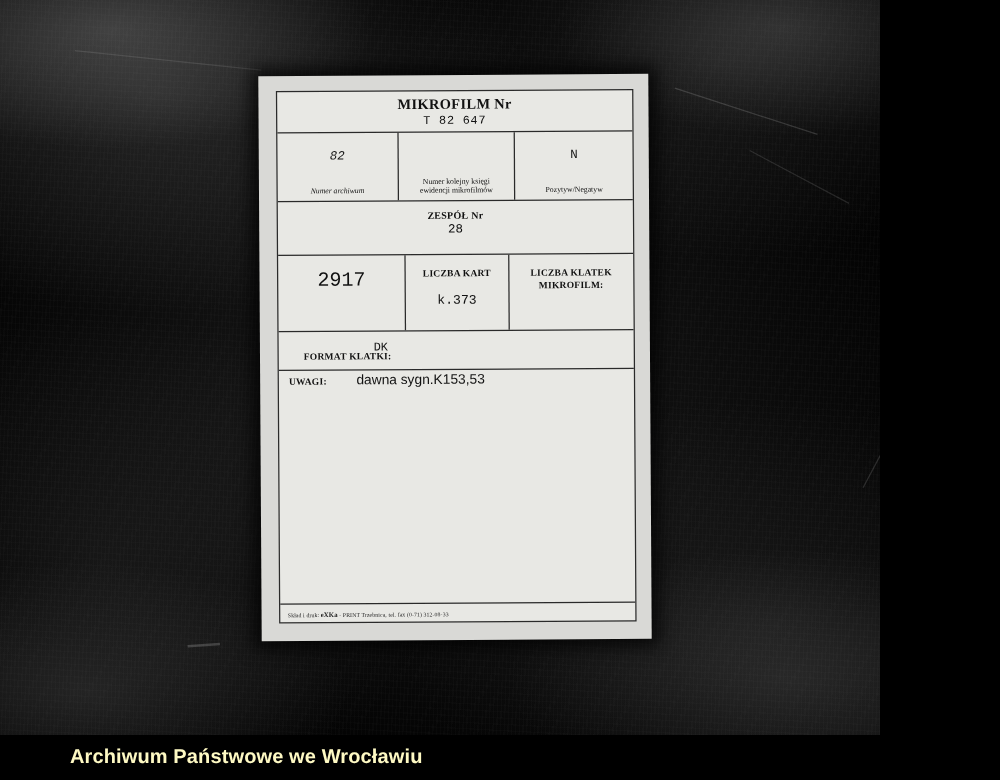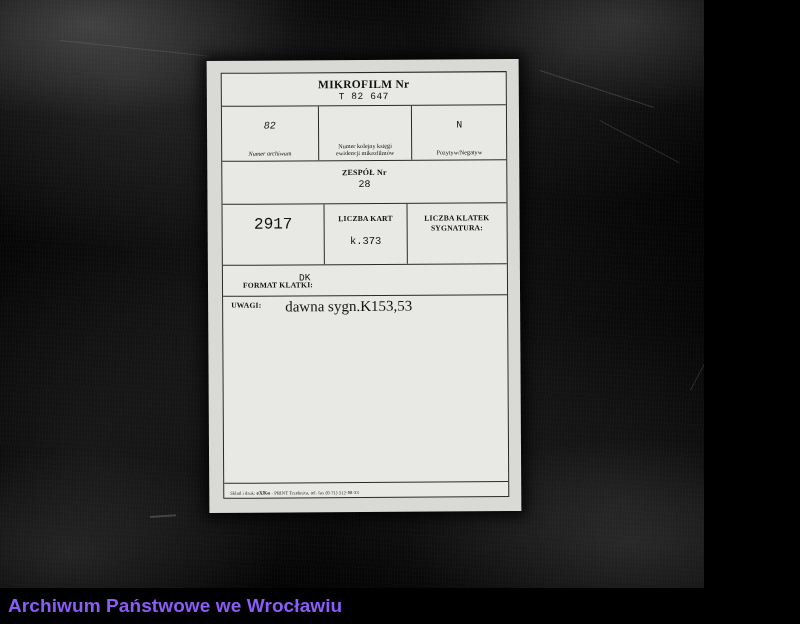--- a/index.html
+++ b/index.html
@@ -204,22 +204,22 @@
     left: 8px;
     top: 9px;
     font-size: 7.6px;
     font-weight: bold;
     letter-spacing: 0.2px;
   }
   .uwagi-val {
     position: absolute;
     left: 62px;
     top: 7px;
-    font-family: Liberation Serif, serif;
-    font-size: 15px;
+    font-family: Liberation Sans, sans-serif;
+    font-size: 11px;
   }
 
   .footer-line {
     position: absolute;
     left: 6px;
     bottom: 2px;
     font-size: 4.6px;
     color: #1a1a1a;
     letter-spacing: 0.1px;
     white-space: nowrap;
@@ -231,26 +231,27 @@
     position: absolute;
     left: 0;
     bottom: 0;
     width: 800px;
     height: 36px;
     background: #000;
     display: flex;
     align-items: center;
   }
   #caption-text {
-    color: #8b5cf6;
+    color: #fef9c3;
     font-family: "Liberation Sans", sans-serif;
-    font-size: 19px;
+    font-size: 16px;
     font-weight: bold;
     padding-left: 8px;
     letter-spacing: 0.1px;
+    margin-left: 48px;
   }
 
   .edge-glow {
     position: absolute;
     pointer-events: none;
   }
   .glow-tl { left: 0; top: 0; width: 300px; height: 120px;
     background: radial-gradient(ellipse at 30% 20%, rgba(200,200,200,0.22), rgba(0,0,0,0) 70%); }
   .glow-tr { right: 0; top: 0; width: 260px; height: 110px;
     background: radial-gradient(ellipse at 70% 20%, rgba(190,190,190,0.18), rgba(0,0,0,0) 70%); }
@@ -313,21 +314,21 @@
         <div class="cell-sygn">
           <div class="hdr-val">2917</div>
         </div>
         <div class="cell-kart">
           <div class="hdr">LICZBA KART</div>
           <div class="hdr-val kart">k.373</div>
         </div>
         <div class="cell-klat">
           <div class="hdr">
             <span>LICZBA KLATEK</span><br>
-            <span>SYGNATURA:</span>
+            <span>MIKROFILM:</span>
           </div>
           <div class="hdr-val"></div>
         </div>
       </div>
 
       <div class="row-format">
         <div class="format-label">FORMAT KLATKI:</div>
         <div class="format-val">DK</div>
       </div>
 

